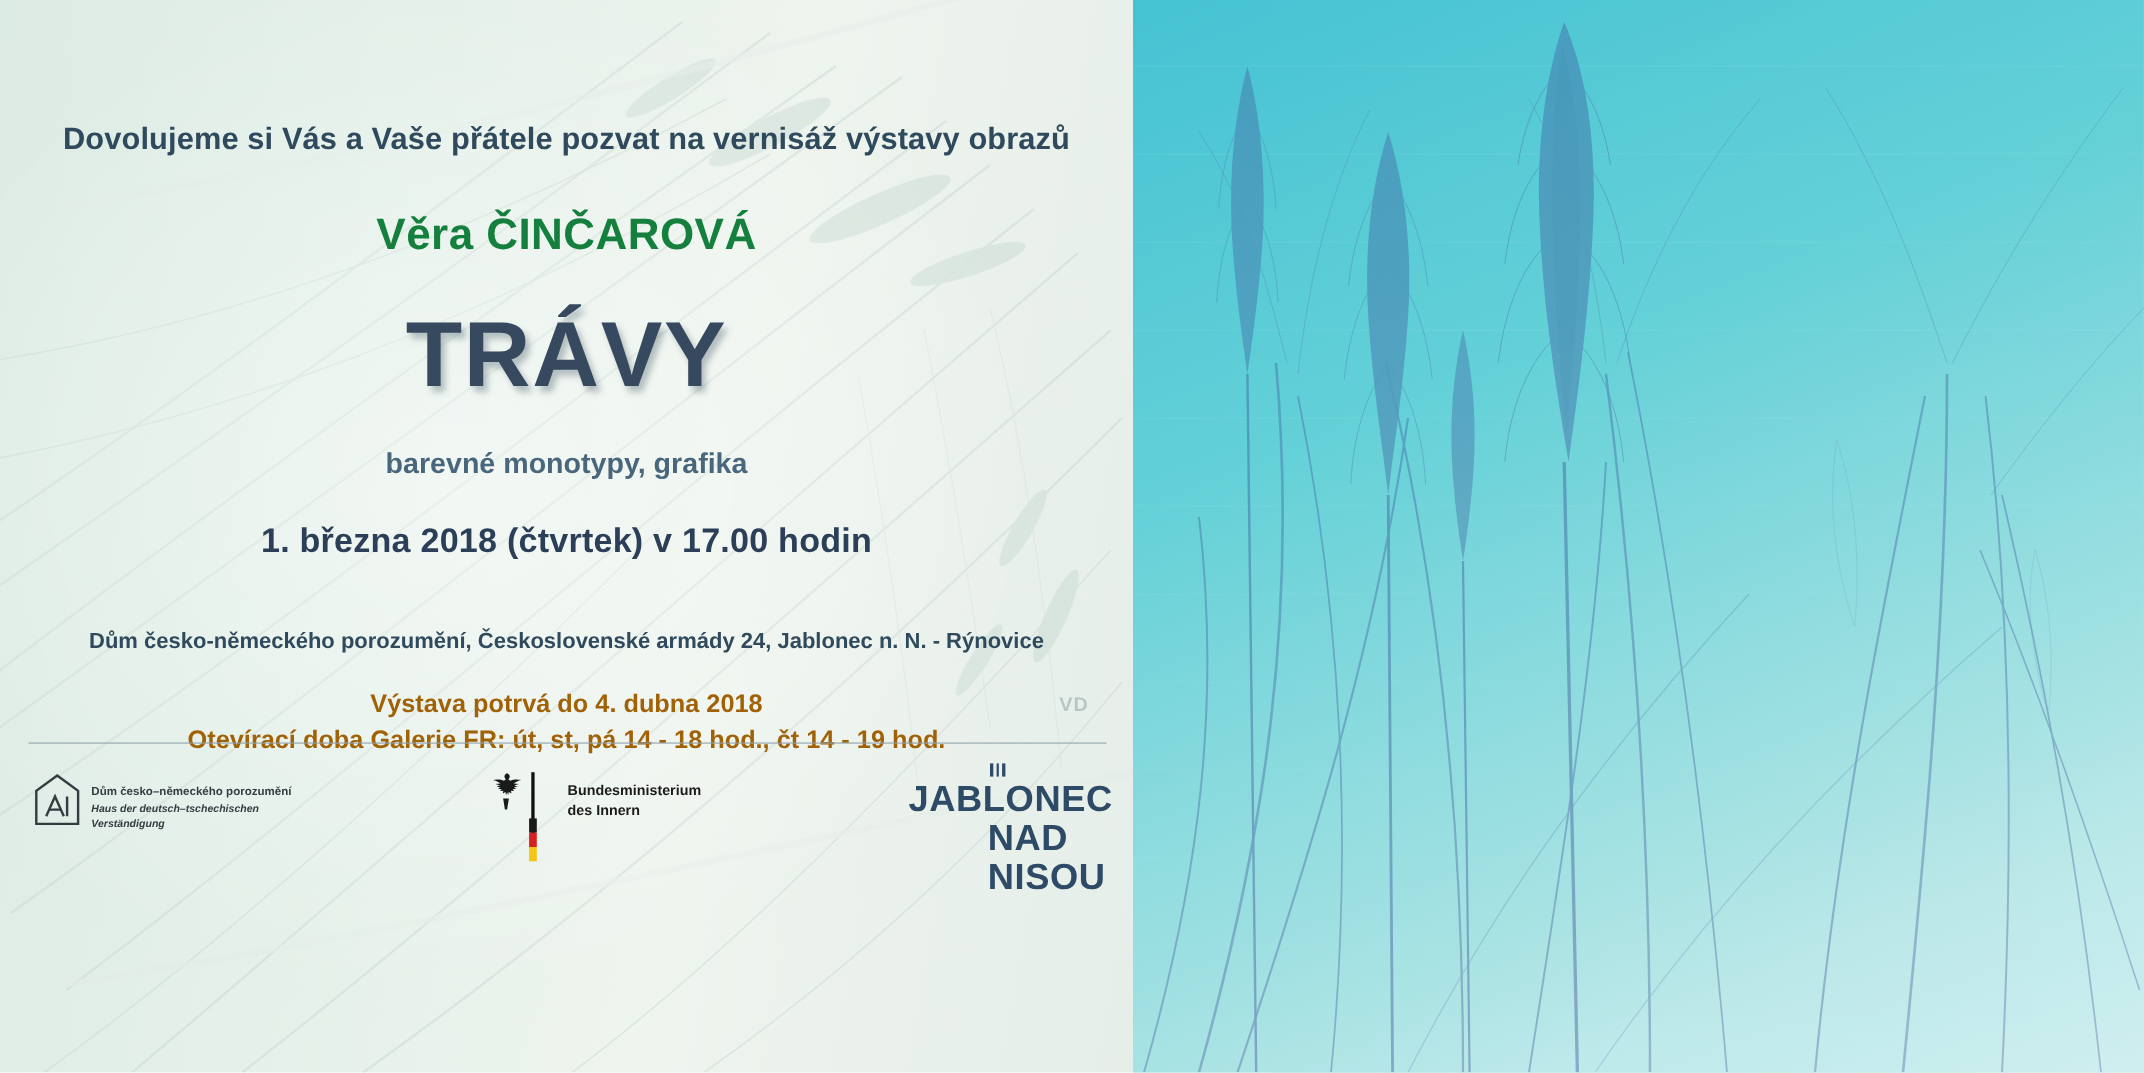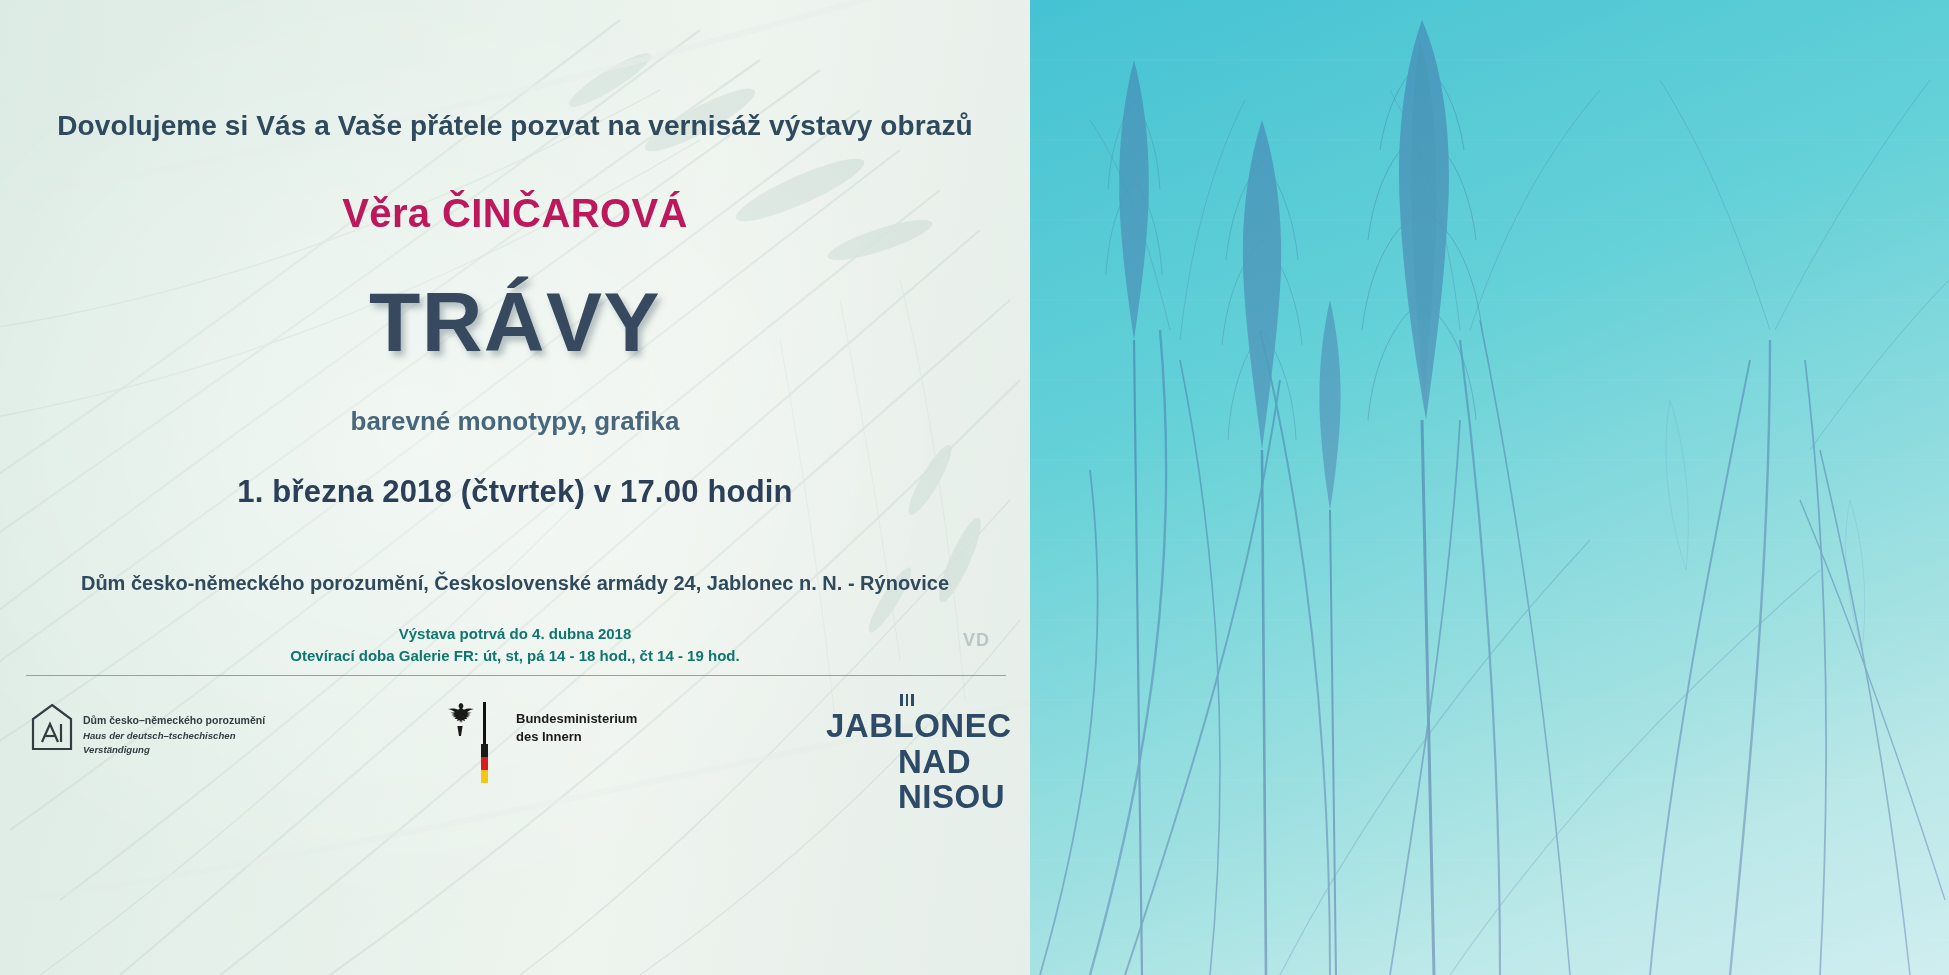--- a/index.html
+++ b/index.html
@@ -88,21 +88,21 @@
     font-weight: bold;
     letter-spacing: 0.1px;
   }
 
   .artist-name {
     position: absolute;
     left: 0;
     right: 0;
     top: 191px;
     text-align: center;
-    color: #be185d;
+    color: #15803d;
     font-size: 40px;
     font-weight: bold;
     letter-spacing: 0.4px;
   }
 
   .title {
     position: absolute;
     left: 0;
     right: 0;
     top: 274px;
@@ -147,22 +147,22 @@
     font-size: 20px;
     font-weight: bold;
   }
 
   .closing {
     position: absolute;
     left: 0;
     right: 0;
     top: 623px;
     text-align: center;
-    color: #0f766e;
-    font-size: 15px;
+    color: #a16207;
+    font-size: 23px;
     font-weight: bold;
     line-height: 1.45;
   }
 
   .rule {
     position: absolute;
     left: 26px;
     top: 675px;
     width: 980px;
     height: 1px;

